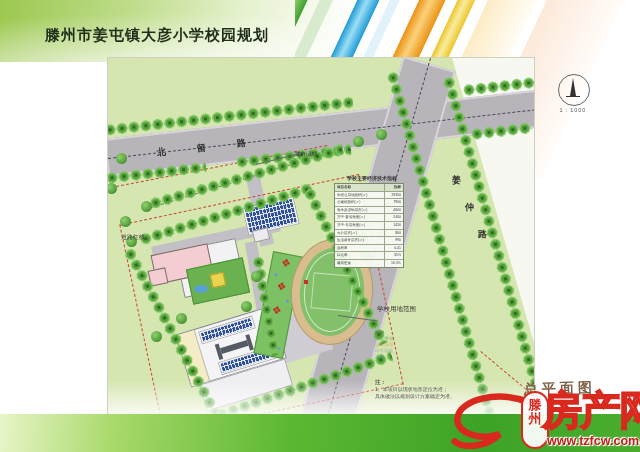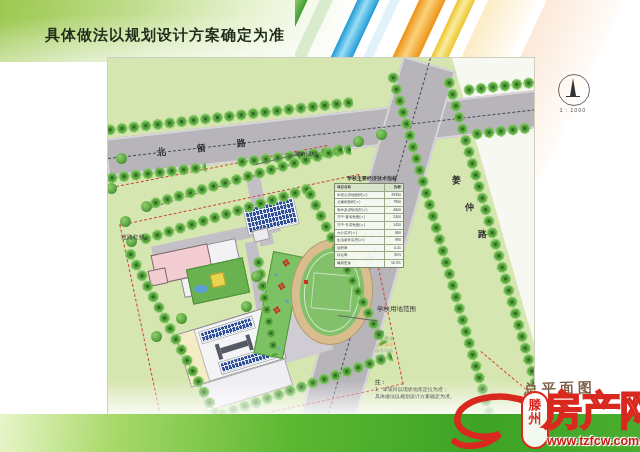--- a/index.html
+++ b/index.html
@@ -113,21 +113,21 @@
      letter-spacing:.5px;white-space:nowrap;text-shadow:0 0 2px #fff,0 0 2px #fff;}
   #wmurl{position:absolute;left:97px;top:51px;font-size:12.5px;font-weight:bold;color:#c21f15;
      white-space:nowrap;text-shadow:0 0 2px #fff,0 0 3px #fff,1px 1px 0 #fff,-1px -1px 0 #fff;}
 </style>
 </head>
 <body>
 
 <div id="screen">
 
   <div id="header"></div>
-  <div id="title">具体做法以规划设计方案确定为准</div>
+  <div id="title">滕州市姜屯镇大彦小学校园规划</div>
 
   <div id="ribbons">
     <div class="rb rb1"></div>
     <div class="rb rb2"></div>
     <div class="rb rb3"></div>
     <div class="rb rb4"></div>
     <div class="rb rb5"></div>
     <div class="rb rb6"></div>
     <div class="rb rb7"></div>
     <div class="rb rb8"></div>

